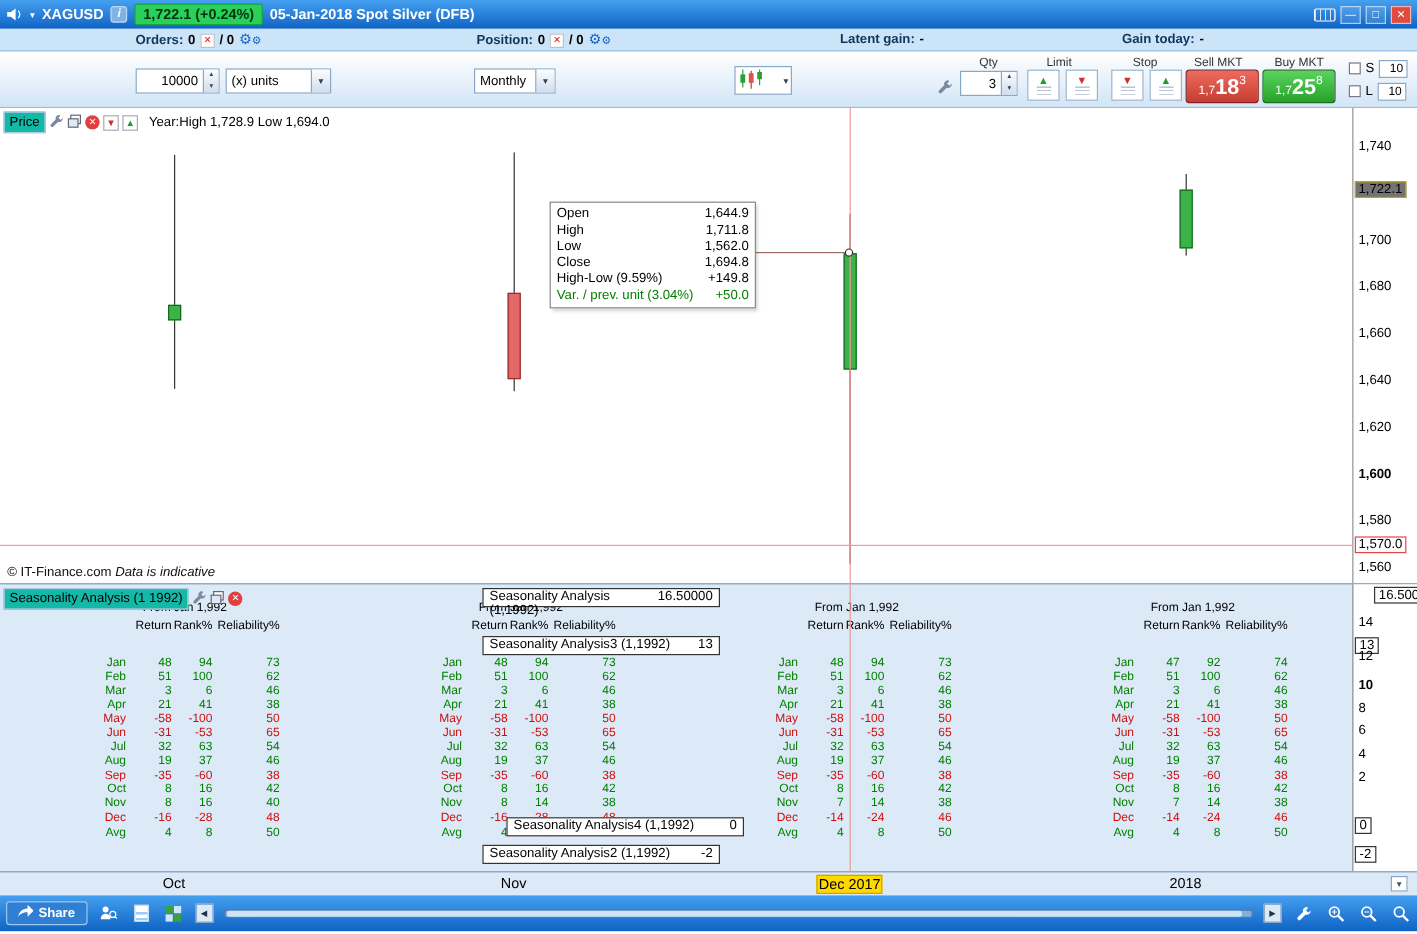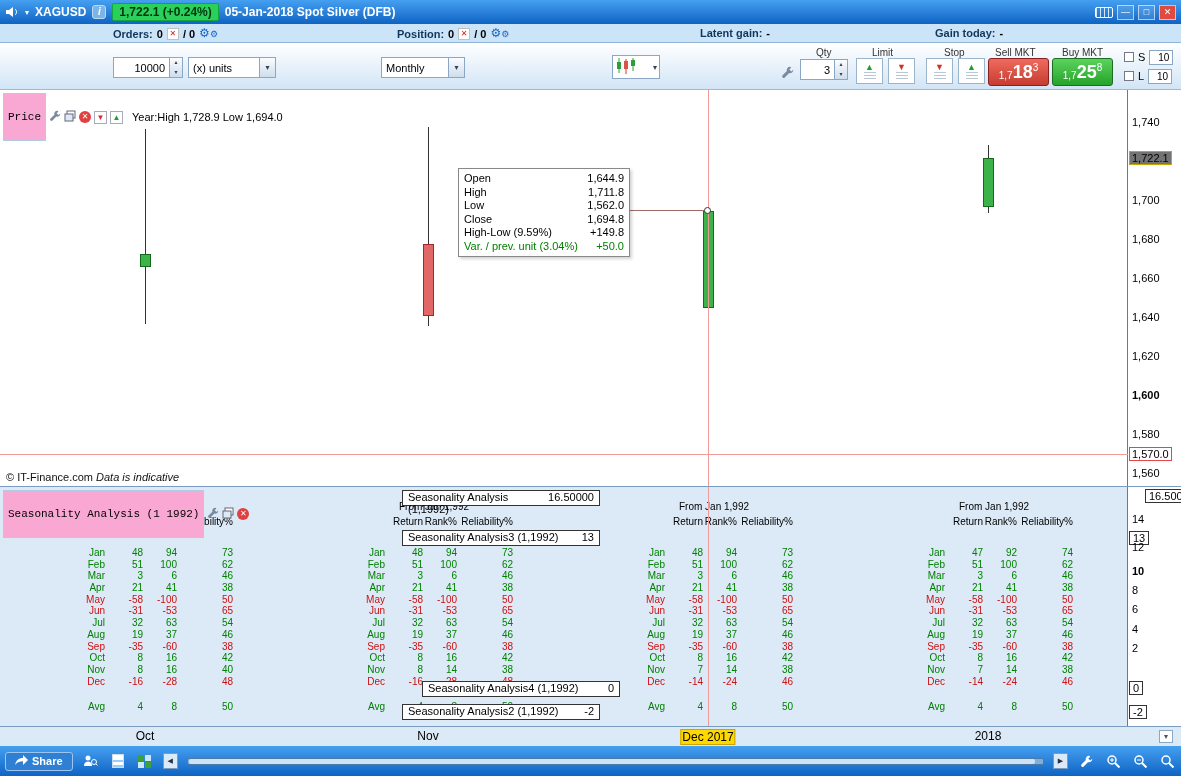--- a/index.html
+++ b/index.html
@@ -31,21 +31,21 @@
   
   #toolbar { position:relative; height:47px; background:linear-gradient(#ffffff,#d2e5f6); border-bottom:1px solid #9dbbd6; }
   .input-box { position:absolute; height:21px; background:#fff; border:1px solid #8aa8c5; display:flex; align-items:center; font-size:11px; }
   .input-box .val { flex:1; padding:0 4px; text-align:right; }
   .input-box .val.left { text-align:left; }
   .spin { width:13px; height:100%; display:flex; flex-direction:column; border-left:1px solid #8aa8c5; background:linear-gradient(#fbfdff,#cfdded); }
   .spin span { flex:1; font-size:6px; line-height:9px; text-align:center; color:#345; }
   .dd-btn { width:16px; height:100%; border-left:1px solid #8aa8c5; background:linear-gradient(#fbfdff,#cfdded); text-align:center; font-size:8px; line-height:19px; color:#345; }
   #shares-ctl { left:113px; top:14px; width:70px; }
   #units-ctl { left:188px; top:14px; width:88px; }
-  #tf-ctl { left:381px; top:14px; width:84px; }
+  #tf-ctl { left:395px; top:14px; width:68px; }
   #charttype-btn { position:absolute; left:612px; top:12px; width:48px; height:24px; background:#fff; border:1px solid #8aa8c5; display:flex; align-items:center; justify-content:space-between; padding:0 2px; }
   .tb-label { position:absolute; top:4px; font-size:10px; color:#333; }
   #qty-input { left:800px; top:16px; width:48px; }
   .ordbtn { position:absolute; width:27px; height:26px; background:#fff; border:1px solid #9ab4cc; display:flex; flex-direction:column; align-items:center; justify-content:center; gap:1px; }
   .ordbtn .arr { font-size:9px; line-height:8px; }
   .arr.g { color:#1f9e2c; } .arr.r { color:#d03030; }
   .grid-dots { width:12px; height:7px; background:repeating-linear-gradient(#b9c6d4 0 1px, transparent 1px 3px); }
   .mkt-btn { position:absolute; width:61px; height:28px; border-radius:3px; color:#fff; display:flex; align-items:center; justify-content:center; cursor:default; }
   #sell-btn { left:988px; top:15px; background:linear-gradient(#ef6a5e,#c63d31); border:1px solid #8b2020; }
   #buy-btn { left:1052px; top:15px; background:linear-gradient(#5ad35d,#26a32b); border:1px solid #1d6e1f; }
@@ -55,21 +55,21 @@
   #sl-col { position:absolute; left:1124px; top:6px; }
   .sl-row { display:flex; align-items:center; gap:4px; height:16px; margin-bottom:3px; }
   .chk { width:10px; height:10px; border:1px solid #778; background:#fff; }
   .sl-val { width:24px; height:15px; border:1px solid #8aa8c5; background:#fff; font-size:10px; text-align:right; padding:0 3px; line-height:13px; }
   .tool-wrench { position:absolute; left:781px; top:23px; }
 
   
   #chart-row { position:relative; height:396px; background:#fff; }
   #plot { position:absolute; left:0; top:0; width:1128px; height:396px; border-right:1px solid #777; }
   .panel-label { position:absolute; left:3px; top:3px; display:flex; align-items:center; gap:3px; font-size:11px; z-index:5; }
-  .panel-name { background:#f9a8d4; border:1px solid #b0cbe4; padding:16px 4px; line-height:14px; color:#000;font-family:Liberation Mono, monospace; }
+  .panel-name { background:#14b8a6; border:1px solid #b0cbe4; padding:1px 4px; line-height:14px; color:#000; }
   .icon-close { width:12px; height:12px; background:#e04040; border-radius:50%; color:#fff; font-size:8px; line-height:12px; text-align:center; }
   .mini-box { width:13px; height:13px; border:1px solid #aab; background:#fff; font-size:8px; line-height:12px; text-align:center; }
   .year-stats { margin-left:6px; color:#000; }
   .wick { position:absolute; width:1px; background:#333; }
   .cbody { position:absolute; width:11px; }
   .cbody.up { background:#3cb349; border:1px solid #14691f; }
   .cbody.down { background:#e26868; border:1px solid #9c2b2b; }
   #crosshair-v1 { position:absolute; left:708px; top:0; width:1px; height:396px; background:#f09a9a; }
   #crosshair-v2 { position:absolute; left:708px; top:0; width:1px; height:240px; background:#f09a9a; }
   #level-line { position:absolute; left:0; top:364px; width:1128px; height:1px; background:#f09a9a; }
@@ -89,21 +89,21 @@
   
   #seas-row { position:relative; height:240px; background:#dce9f6; border-top:1px solid #7a9cc0; }
   #seas-plot { position:absolute; left:0; top:0; width:1128px; height:239px; border-right:1px solid #777; }
   .seas-table { position:absolute; top:14px; width:158px; font-size:10px; }
   .seas-from { text-align:center; color:#000; margin-bottom:4px; font-size:10px; }
   .seas-grid { display:grid; grid-template-columns:30px 38px 34px 56px; }
   .seas-grid span { text-align:right; }
   .seas-head { color:#000; margin-bottom:20px; }
   .seas-rowline { height:11.7px; line-height:11.7px; }
   .pos { color:#008000; } .neg { color:#cc1111; }
-  .seas-avg { margin-top:14px; color:#008000; }
+  .seas-avg { margin-top:2px; color:#008000; }
   .overlay-box { position:absolute; left:402px; width:198px; height:16px; background:#fff; border:1px solid #333; display:flex; justify-content:space-between; font-size:11px; padding:0 5px; z-index:7; }
   #seas-axis { position:absolute; left:1128px; top:0; width:53px; height:240px; background:#fff; }
   .saxis-label { position:absolute; left:4px; font-size:11px; color:#000; }
   .saxis-label.boxed { left:1px; border:1px solid #333; background:#fff; padding:0 3px; }
 
   
   #xaxis-row { position:relative; height:20px; background:#dce9f6; border-top:1px solid #7a9cc0; }
   .x-label { position:absolute; top:2px; transform:translateX(-50%); font-size:12px; color:#000; }
   .x-label.hl { background:#ffd800; border:1px solid #c8a500; padding:0 1px; }
   #axis-corner-icon { position:absolute; right:8px; top:3px; width:14px; height:13px; border:1px solid #8aa8c5; background:#fff; font-size:8px; text-align:center; line-height:12px; color:#456; }

